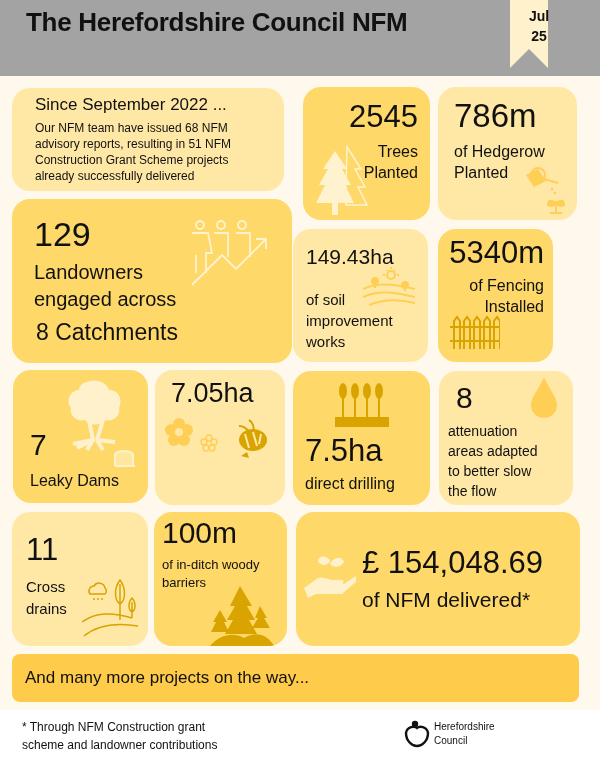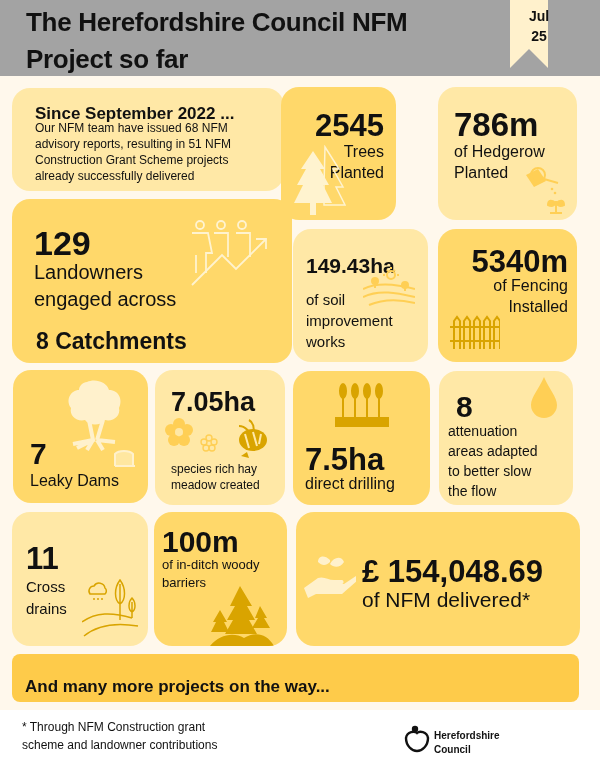--- a/index.html
+++ b/index.html
@@ -6,31 +6,30 @@
   body{width:600px;height:760px;background:#fff;position:relative;overflow:hidden;font-family:"Liberation Sans","DejaVu Sans",sans-serif;color:#111;}
   .header{position:absolute;left:0;top:0;width:600px;height:76px;background:#a3a3a3;}
   .title{position:absolute;left:26px;top:4px;font-size:26px;font-weight:700;line-height:37px;letter-spacing:-0.3px;}
   .ribbon{position:absolute;left:510px;top:0;width:38px;height:68px;background:#fff1cc;clip-path:polygon(0 0,100% 0,100% 100%,50% 72%,0 100%);}
   .ribbon-text{position:absolute;left:510px;top:6px;width:58px;text-align:center;font-size:14px;font-weight:700;line-height:20px;}
   .canvas{position:absolute;left:0;top:76px;width:600px;height:634px;background:#fff8ec;}
   .card{position:absolute;border-radius:18px;overflow:hidden;}
   .c-dark{background:#ffd86a;}
   .c-light{background:#ffe8a6;}
   .abs{position:absolute;margin:0;}
-  .bold{font-weight:700;margin-top:9px;}
+  .bold{font-weight:400;}
   .footer{position:absolute;left:0;top:710px;width:600px;height:50px;background:#fff;}
   svg{display:block;}
 </style>
 </head>
 <body>
 
 <div class="header">
   <div class="title">
     <div>The Herefordshire Council NFM</div>
-    <div>Project so far</div>
   </div>
   <div class="ribbon"></div>
   <div class="ribbon-text">
     <div>Jul</div>
     <div>25</div>
   </div>
 </div>
 
 <div class="canvas"></div>
 
@@ -51,21 +50,21 @@
       <circle cx="16" cy="6" r="4"></circle>
         <circle cx="37" cy="6" r="4"></circle>
         <circle cx="58" cy="6" r="4"></circle>
       <path d="M8 14h16l4 20h-6v20M30 14h14v24M52 14h14v24M12 54V36"></path>
       <path d="M8 66l30-30 14 14 30-30"></path>
         <path d="M72 20h10v10"></path>
     </svg>
   </div>
 </div>
 
-<div class="card c-dark" style="left:281px;top:87px;width:115px;height:133px;">
+<div class="card c-dark" style="left:303px;top:87px;width:127px;height:133px;">
   <div class="abs bold" style="right:12px;top:12px;font-size:31px;">2545</div>
   <div class="abs" style="right:12px;top:54px;font-size:16px;line-height:21px;text-align:right;">
     <div>Trees</div>
     <div>Planted</div>
   </div>
   <div class="abs" style="left:10px;top:58px;">
     <svg width="55" height="70" viewBox="0 0 55 70">
       <path d="M34 2l14 22h-6l10 18h-7l9 18H33V40L34 2z" fill="none" stroke="#fff3cf" stroke-width="1.5"></path>
       <path d="M22 6l12 18h-5l9 16h-6l9 18H3l9-18H6l9-16h-5z" fill="#fff3cf"></path>
       <rect x="19" y="58" width="6" height="12" fill="#fff3cf"></rect>
@@ -104,21 +103,21 @@
         <path d="M42 21v3"></path>
     </svg>
   </div>
   <div class="abs" style="left:13px;top:60px;font-size:15px;line-height:21px;">
     <div>of soil</div>
     <div>improvement</div>
     <div>works</div>
   </div>
 </div>
 
-<div class="card c-dark" style="left:438px;top:229px;width:139px;height:133px;">
+<div class="card c-dark" style="left:438px;top:229px;width:115px;height:133px;">
   <div class="abs bold" style="right:9px;top:6px;font-size:31px;">5340m</div>
   <div class="abs" style="right:9px;top:46px;font-size:16px;line-height:21px;text-align:right;">
     <div>of Fencing</div>
     <div>Installed</div>
   </div>
   <div class="abs" style="left:12px;top:86px;">
     <svg width="50" height="34" viewBox="0 0 50 34" fill="none" stroke="#d9a400" stroke-width="2">
       <path d="M4 34V6l3-4 3 4v28M14 34V6l3-4 3 4v28M24 34V6l3-4 3 4v28M34 34V6l3-4 3 4v28M44 34V6l3-4 3 4v28"></path>
       <path d="M0 12h50M0 26h50"></path>
     </svg>
@@ -155,24 +154,20 @@
           <circle cx="47" cy="32" r="3"></circle>
           <circle cx="41" cy="32" r="3"></circle>
           <circle cx="39" cy="26" r="3"></circle>
         </g>
       <ellipse cx="88" cy="24" rx="14" ry="11" fill="#d9a400"></ellipse>
       <path d="M74 10c6 0 12 6 12 12M84 4c4 2 6 8 4 14" stroke="#d9a400" stroke-width="2" fill="none"></path>
       <path d="M80 18l4 14M88 16l4 14M96 18l-2 10" stroke="#ffe8a6" stroke-width="2"></path>
       <path d="M76 40l6-4 2 6z" fill="#d9a400"></path>
     </svg>
   </div>
-  <div class="abs" style="left:16px;top:91px;font-size:12px;line-height:16px;">
-    <div>species rich hay</div>
-    <div>meadow created</div>
-  </div>
 </div>
 
 <div class="card c-dark" style="left:293px;top:371px;width:137px;height:134px;">
   <div class="abs" style="left:42px;top:8px;">
     <svg width="54" height="48" viewBox="0 0 54 48">
       <rect x="0" y="38" width="54" height="10" fill="#d9a400"></rect>
       <g stroke="#d9a400" stroke-width="2" fill="#d9a400">
         <path d="M8 38V8"></path>
           <path d="M20 38V8"></path>
           <path d="M32 38V8"></path>

